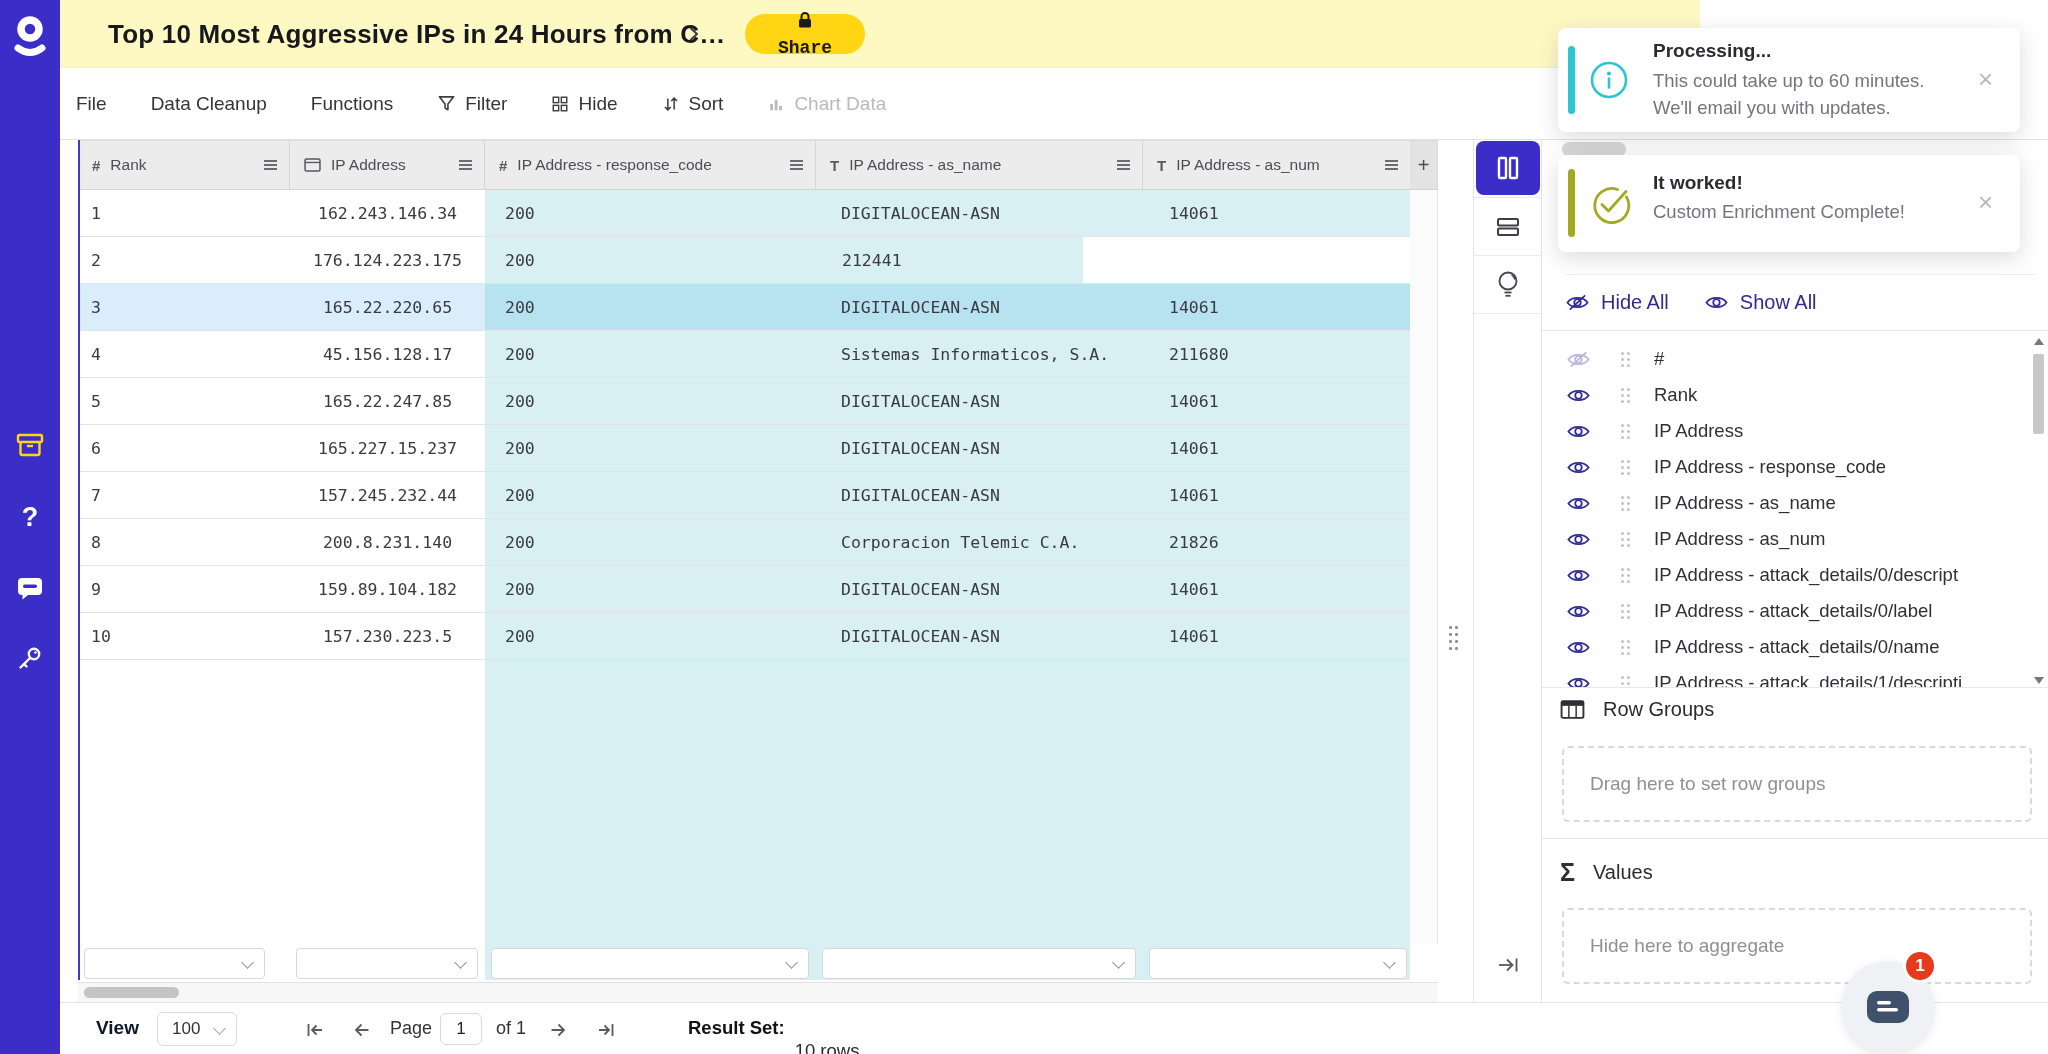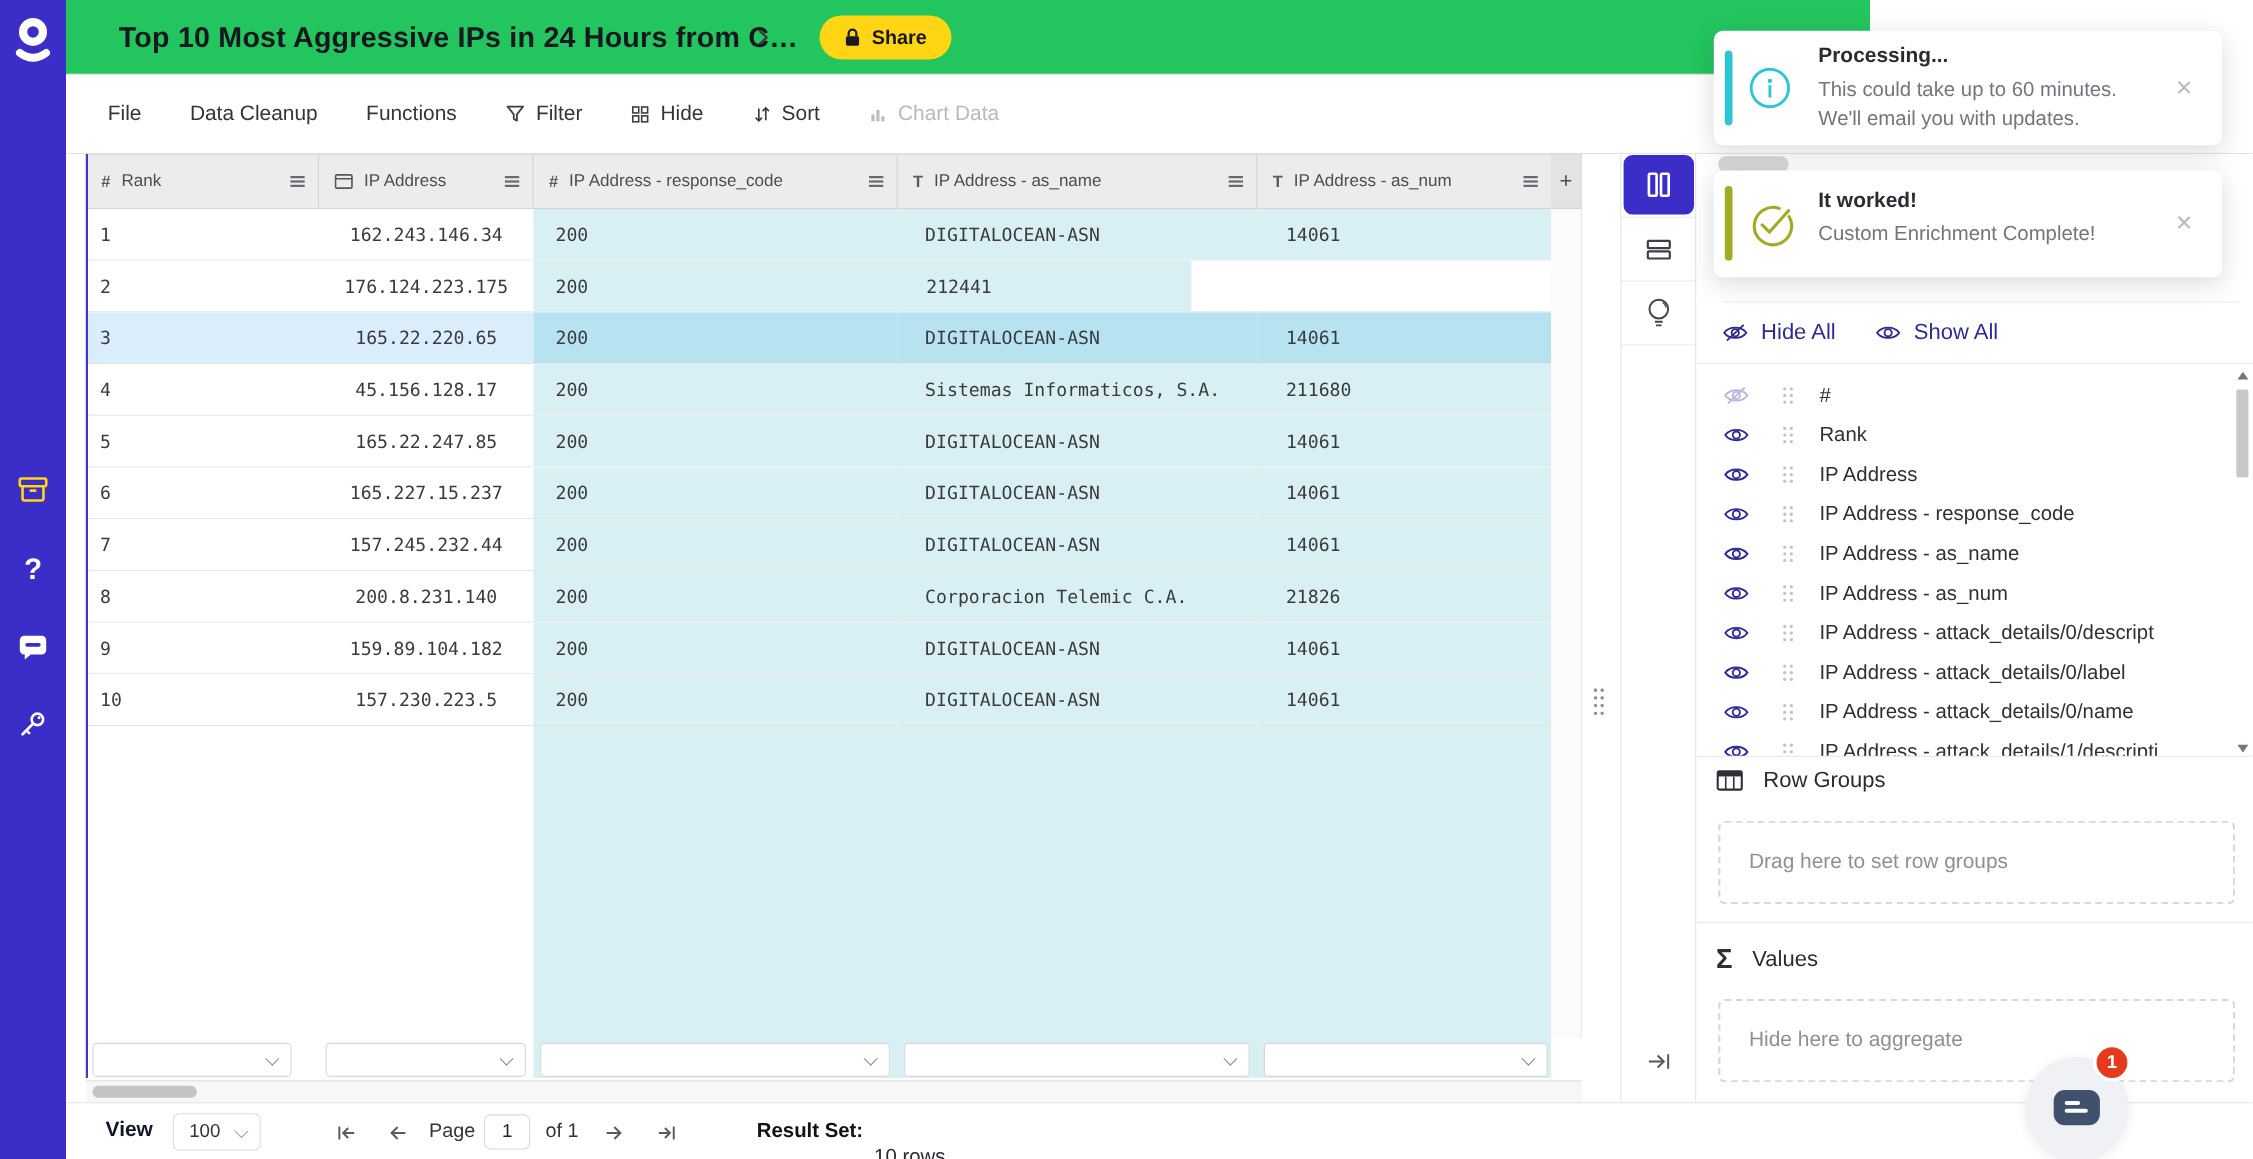--- a/index.html
+++ b/index.html
@@ -7,29 +7,29 @@
   .screen{position:relative;width:2048px;height:1054px;overflow:hidden;
     font-family:"Liberation Sans",sans-serif;color:#2b2b33;background:#fff;}
 
   
   .sidebar{position:absolute;left:0;top:0;width:60px;height:1054px;background:#3B2EC8;}
   .logo{position:absolute;left:10px;top:12px;width:40px;height:48px;cursor:pointer;}
   .sicon{position:absolute;left:0;width:60px;height:34px;display:flex;align-items:center;justify-content:center;cursor:pointer;}
   .sicon.help{color:#fff;font-size:27px;font-weight:bold;}
 
   
-  .topbar{position:absolute;left:60px;top:0;width:1640px;height:68px;background:#22c55e;border-bottom:1px solid #ececec;}
+  .topbar{position:absolute;left:60px;top:0;width:1640px;height:68px;background:#fef9c3;border-bottom:1px solid #ececec;}
   .page-title{position:absolute;left:48px;top:19px;font-size:26px;font-weight:600;color:#17171f;margin:0;letter-spacing:.2px;cursor:pointer;}
   .title-chev{position:absolute;left:626px;top:26px;}
   .share-btn{position:absolute;left:685px;top:14px;width:120px;height:40px;border:none;border-radius:20px;
     background:#FFD514;display:flex;align-items:center;justify-content:center;gap:9px;
-    font-family:Liberation Sans, sans-serif;font-size:18px;font-weight:600;color:#19191f;cursor:pointer;}
-
-  
-  .menubar{position:absolute;left:60px;top:68px;width:1988px;height:71px;background:#fff;display:flex;align-items:center;padding-left:38px;gap:44px;}
+    font-family:Liberation Mono, monospace;font-size:18px;font-weight:600;color:#19191f;cursor:pointer;flex-direction:column;}
+
+  
+  .menubar{position:absolute;left:60px;top:68px;width:1988px;height:71px;background:#fff;display:flex;align-items:center;padding-left:16px;gap:44px;}
   .menu-item{display:flex;align-items:center;gap:9px;font-size:19px;color:#34343c;cursor:pointer;white-space:nowrap;}
   .menu-item.disabled{color:#b9b9bf;cursor:default;}
   .full-rule{position:absolute;left:60px;top:139px;width:1988px;height:1px;background:#e2e2e2;}
 
   
   .grid{position:absolute;left:78px;top:140px;width:1360px;height:862px;background:#fff;}
   .grid-left-accent{position:absolute;left:0;top:0;width:2px;height:840px;background:#4337c9;z-index:5;}
   .ghead{position:absolute;left:0;top:0;width:1332px;height:50px;display:flex;background:#ececec;border-top:1px solid #dcdcdc;border-bottom:1px solid #d5d5d5;z-index:2;}
   .hcell{display:flex;align-items:center;gap:10px;padding:0 12px 0 14px;border-right:1px solid #d5d5d5;
     font-size:15.5px;font-weight:500;color:#4c4c56;white-space:nowrap;overflow:hidden;cursor:pointer;}

